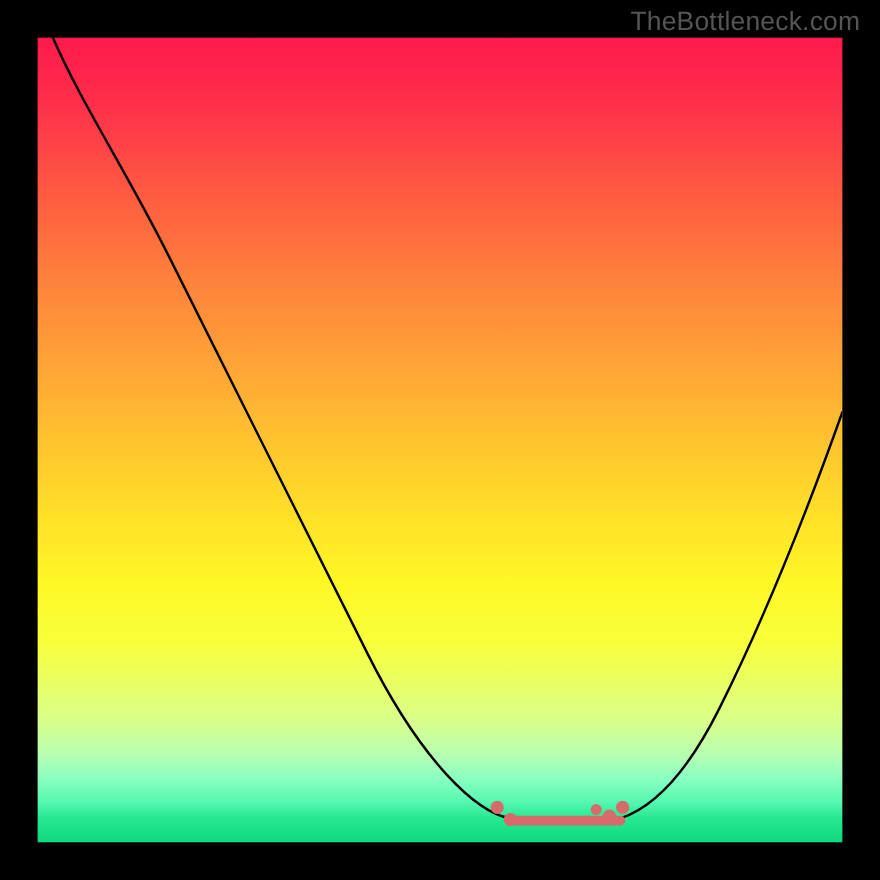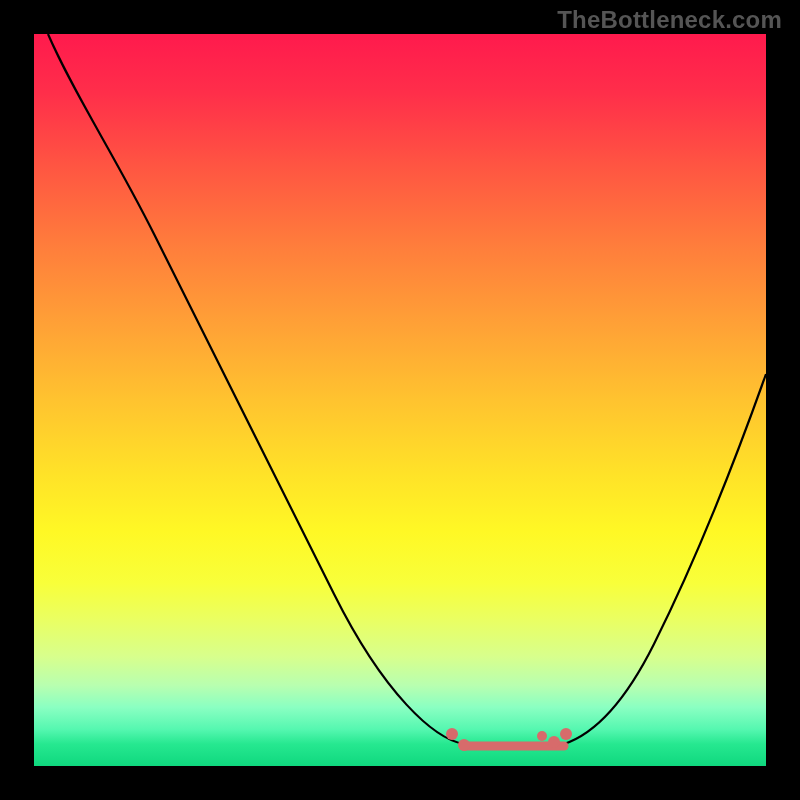--- a/index.html
+++ b/index.html
@@ -18,21 +18,21 @@
     width: 800px;
     height: 800px;
     background: #000;
   }
   .watermark {
     position: absolute;
     top: 6px;
     right: 18px;
     color: #555;
     font-size: 24px;
-    font-weight: 700;
+    font-weight: 400;
     letter-spacing: 0.2px;
     z-index: 5;
   }
   .plot {
     position: absolute;
     left: 34px;
     top: 34px;
     width: 732px;
     height: 732px;
     overflow: hidden;

